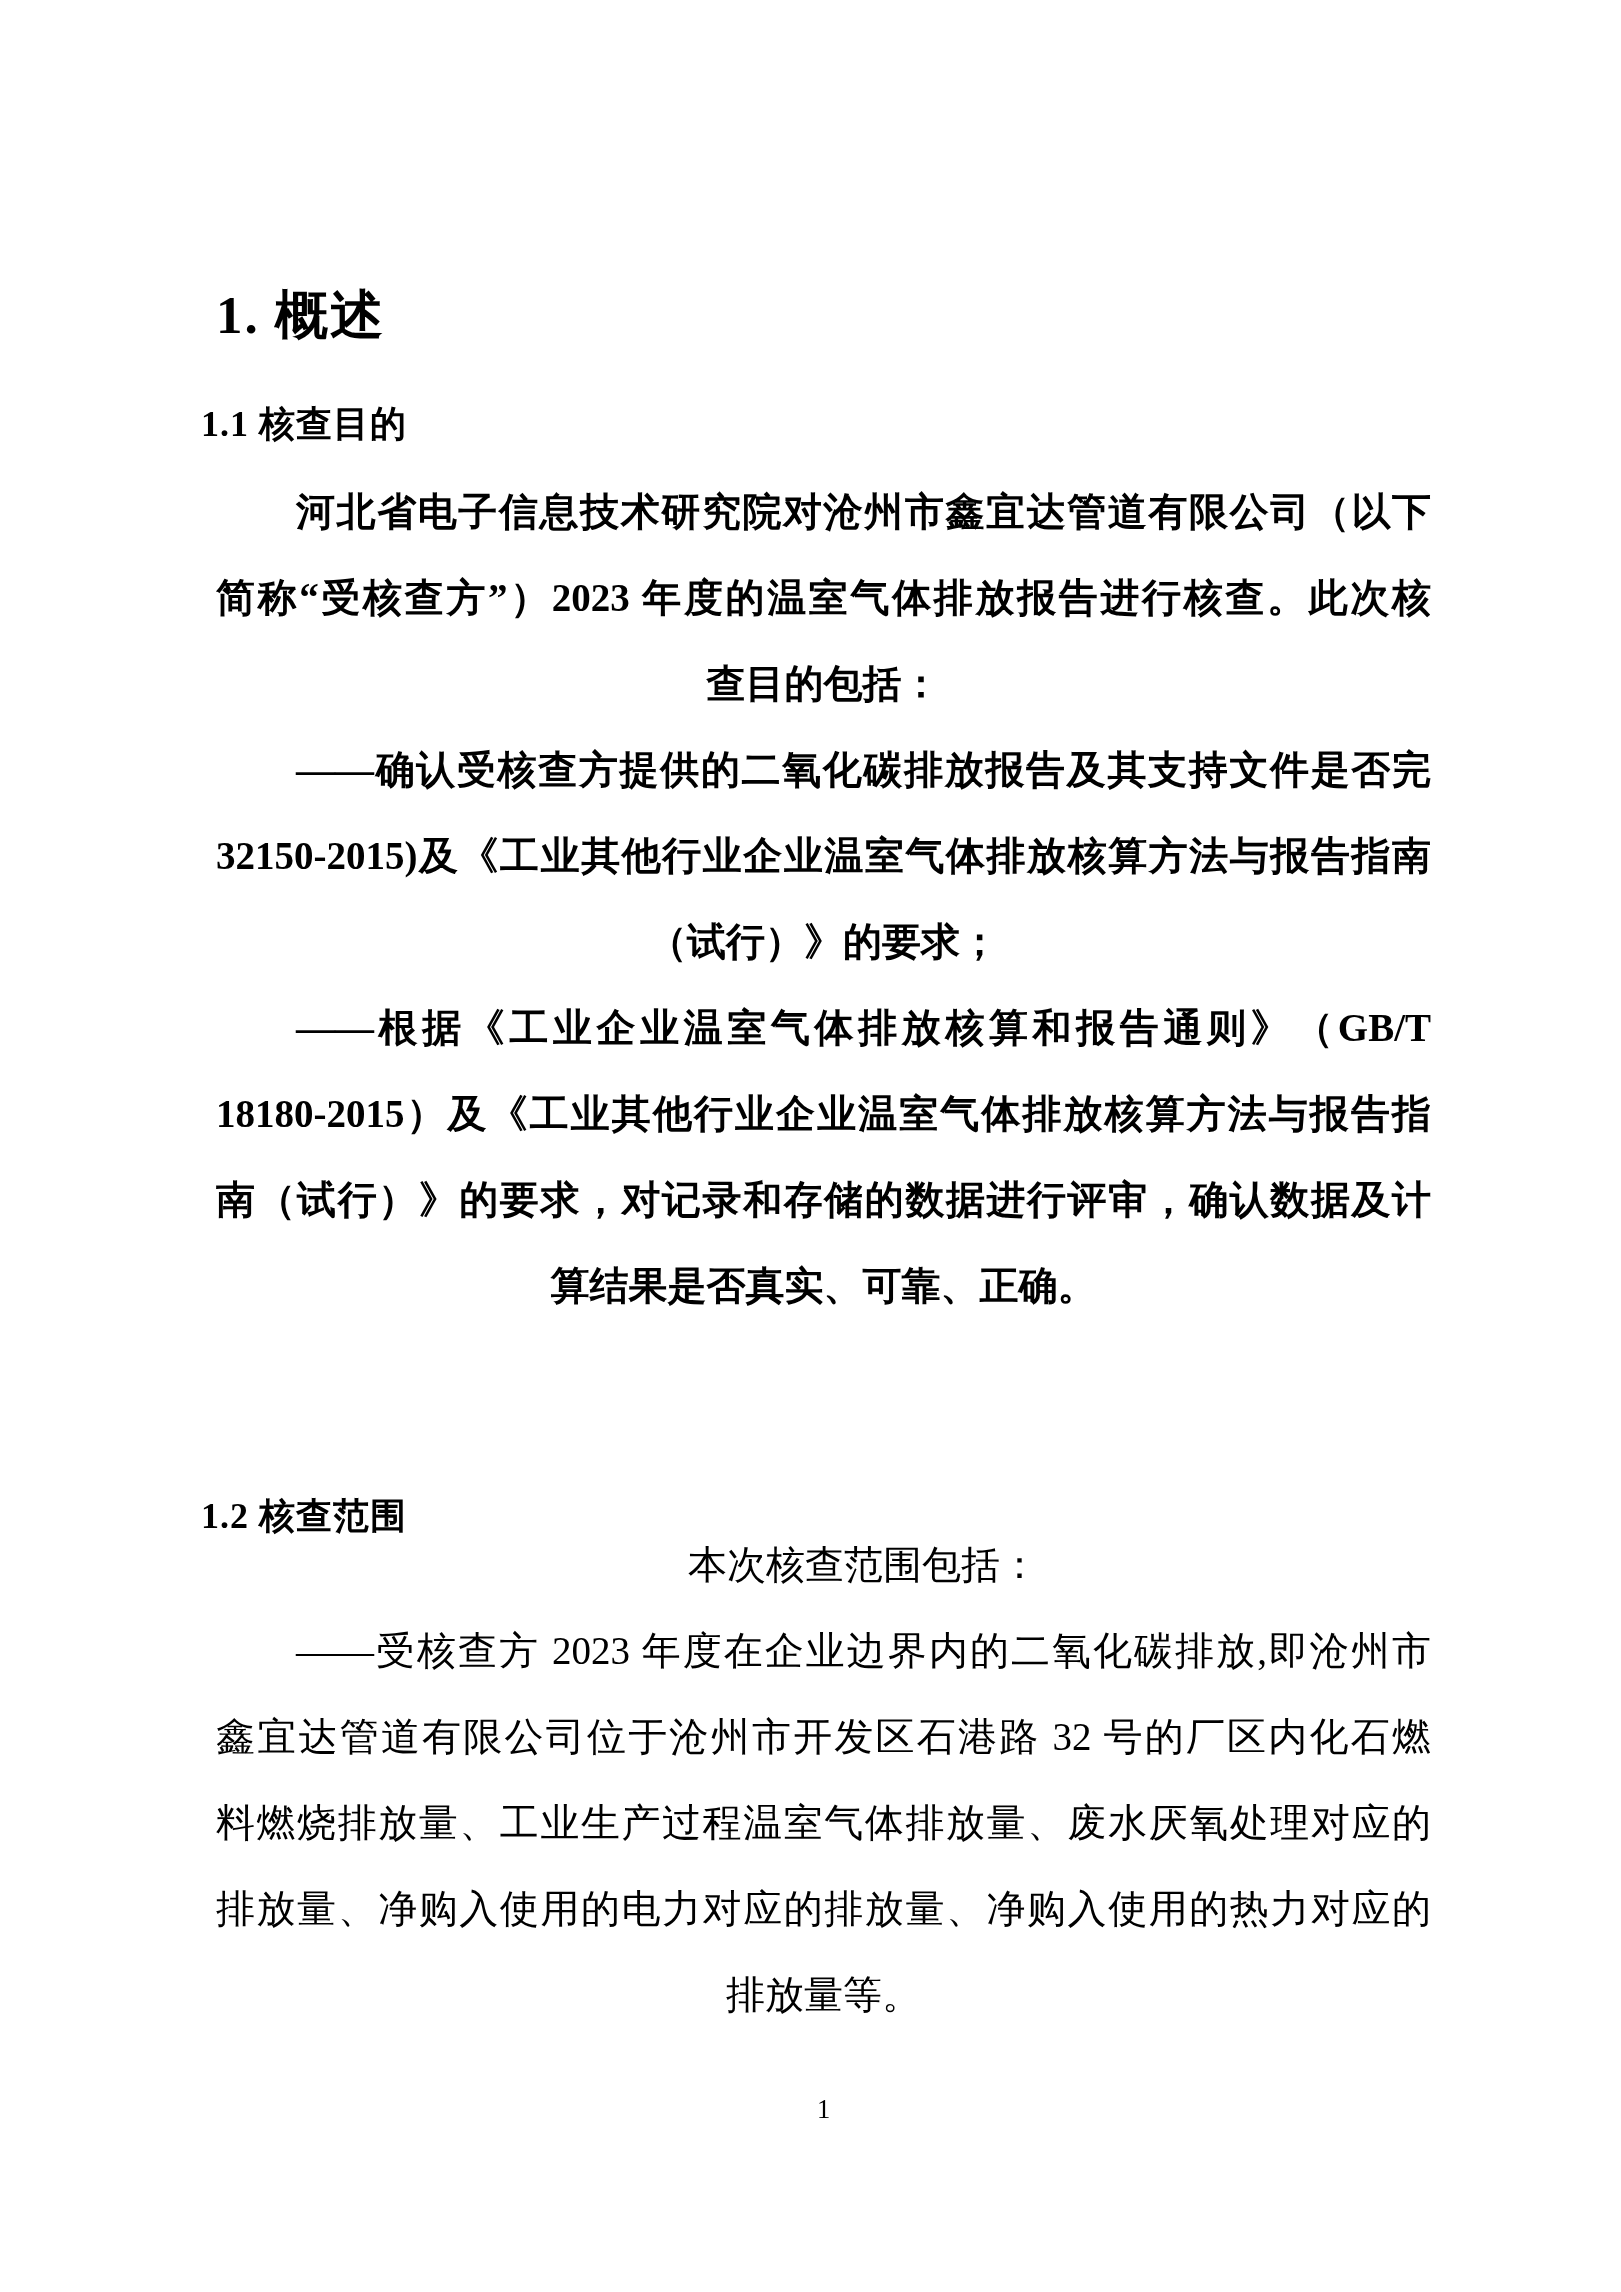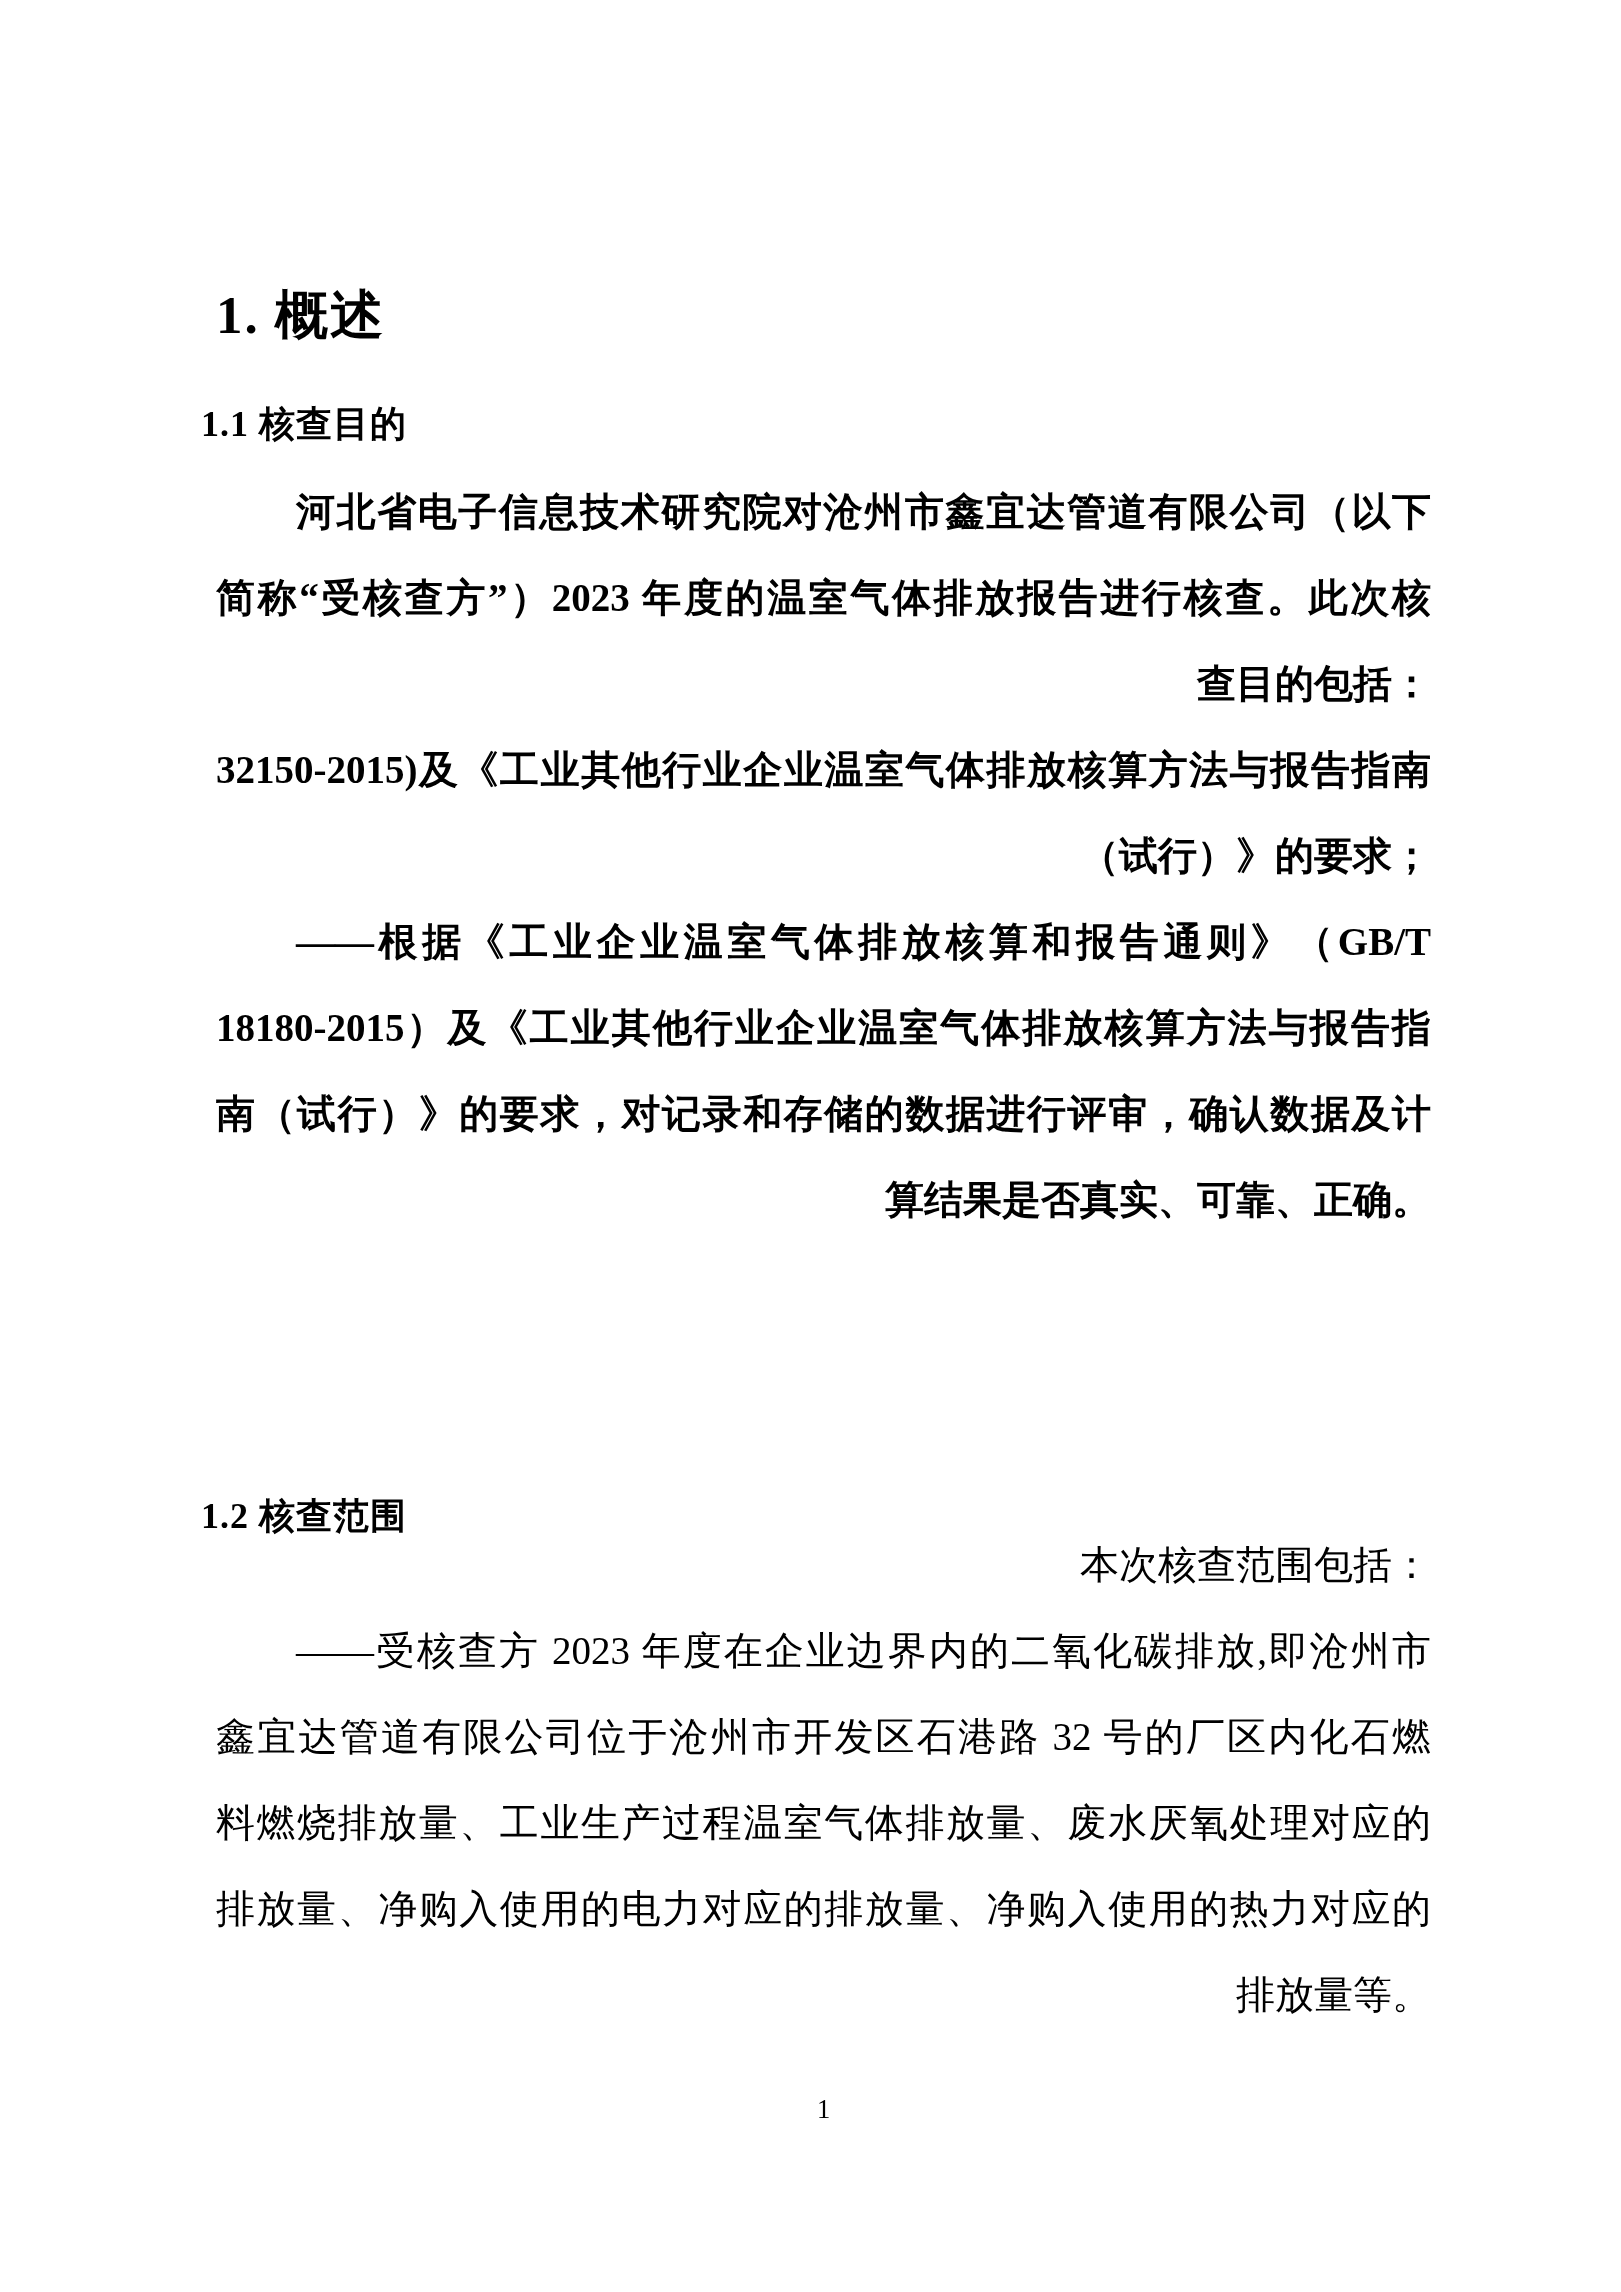--- a/index.html
+++ b/index.html
@@ -44,21 +44,21 @@
     position: absolute;
     left: 216px;
     width: 1215px;
   }
   #body-purpose { top: 469px; font-weight: bold; }
   #body-scope   { top: 1522px; font-family: Liberation Serif, serif; }
   .line {
     height: 86px;
     line-height: 86px;
     font-size: 39px;
-    text-align: right;
+    text-align: center;
     white-space: normal;
   }
   .line.j {
     text-align: justify;
     text-align-last: justify;
     text-justify: inter-character;
   }
   .line.i {
     text-indent: 80px;
   }
@@ -78,20 +78,21 @@
 <div class="page">
 
   <h1 class="h1">1. 概述</h1>
 
   <h2 class="h2" id="h2-purpose">1.1 核查目的</h2>
 
   <div class="body-block" id="body-purpose">
       <div class="line j i">河北省电子信息技术研究院对沧州市鑫宜达管道有限公司（以下</div>
       <div class="line j">简称“受核查方”）2023 年度的温室气体排放报告进行核查。此次核</div>
       <div class="line">查目的包括：</div>
+      <div class="line j i">——确认受核查方提供的二氧化碳排放报告及其支持文件是否完</div>
       <div class="line j">32150-2015)及《工业其他行业企业温室气体排放核算方法与报告指南</div>
       <div class="line">（试行）》的要求；</div>
       <div class="line j i">——根据《工业企业温室气体排放核算和报告通则》（GB/T</div>
       <div class="line j">18180-2015）及《工业其他行业企业温室气体排放核算方法与报告指</div>
       <div class="line j">南（试行）》的要求，对记录和存储的数据进行评审，确认数据及计</div>
       <div class="line">算结果是否真实、可靠、正确。</div>
     </div>
 
   <h2 class="h2" id="h2-scope">1.2 核查范围</h2>
 

